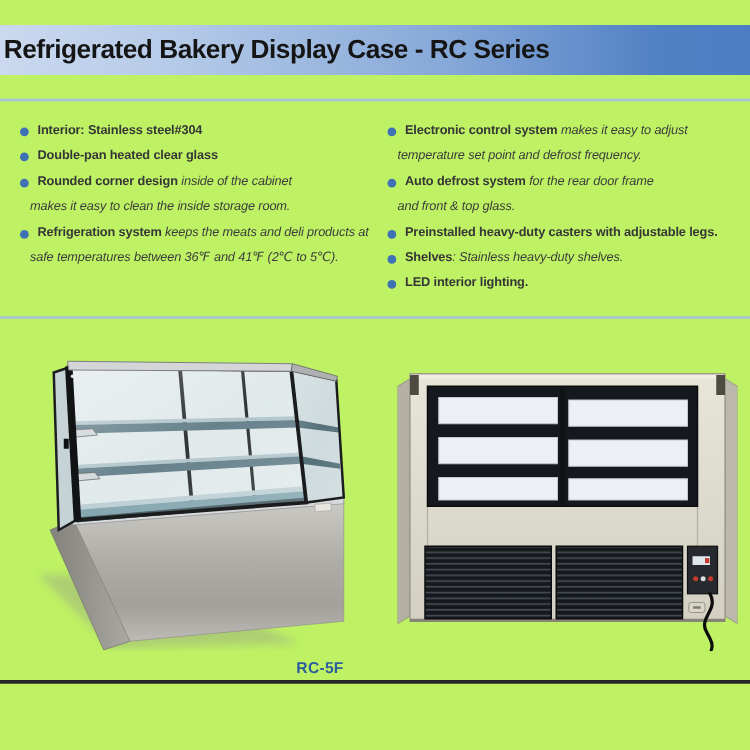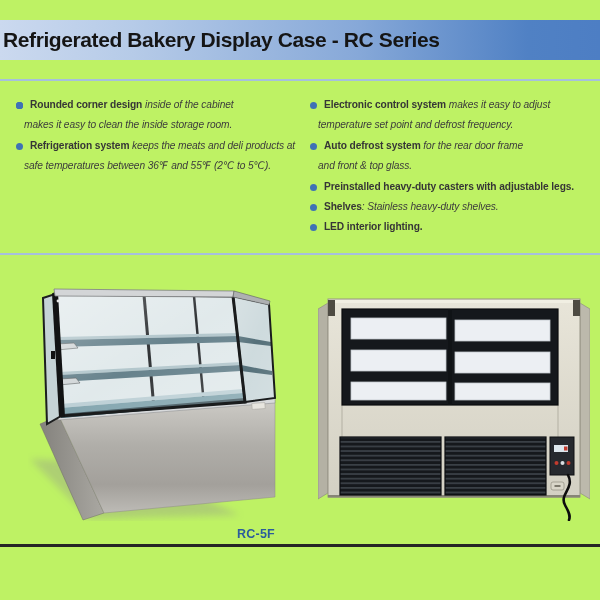--- a/index.html
+++ b/index.html
@@ -57,35 +57,35 @@
 
   <div class="banner">
     <h1>Refrigerated Bakery Display Case - RC Series</h1>
   </div>
   <div class="rule-light rule1"></div>
 
   <div class="features">
     <ul class="feature-col col-left">
       <li>
         <span class="bullet-dot"></span>
-        <span class="feat-rest"></span>
-      </li>
-      <li>
-        <span class="bullet-dot"></span>
-        <span class="feat-rest"></span>
+        <span class="feat-bold">Interior: Stainless steel#304</span><span class="feat-rest"></span>
+      </li>
+      <li>
+        <span class="bullet-dot"></span>
+        <span class="feat-bold">Double-pan heated clear glass</span><span class="feat-rest"></span>
       </li>
       <li>
         <span class="bullet-dot"></span>
         <span class="feat-bold">Rounded corner design</span><span class="feat-rest"> inside of the cabinet
 makes it easy to clean the inside storage room.</span>
       </li>
       <li>
         <span class="bullet-dot"></span>
         <span class="feat-bold">Refrigeration system</span><span class="feat-rest"> keeps the meats and deli products at
-safe temperatures between 36℉ and 55℉ (2℃ to 5℃).</span>
+safe temperatures between 36℉ and 41℉ (2℃ to 5℃).</span>
       </li>
     </ul>
     <ul class="feature-col col-right">
       <li>
         <span class="bullet-dot"></span>
         <span class="feat-bold">Electronic control system</span><span class="feat-rest"> makes it easy to adjust
 temperature set point and defrost frequency.</span>
       </li>
       <li>
         <span class="bullet-dot"></span>

